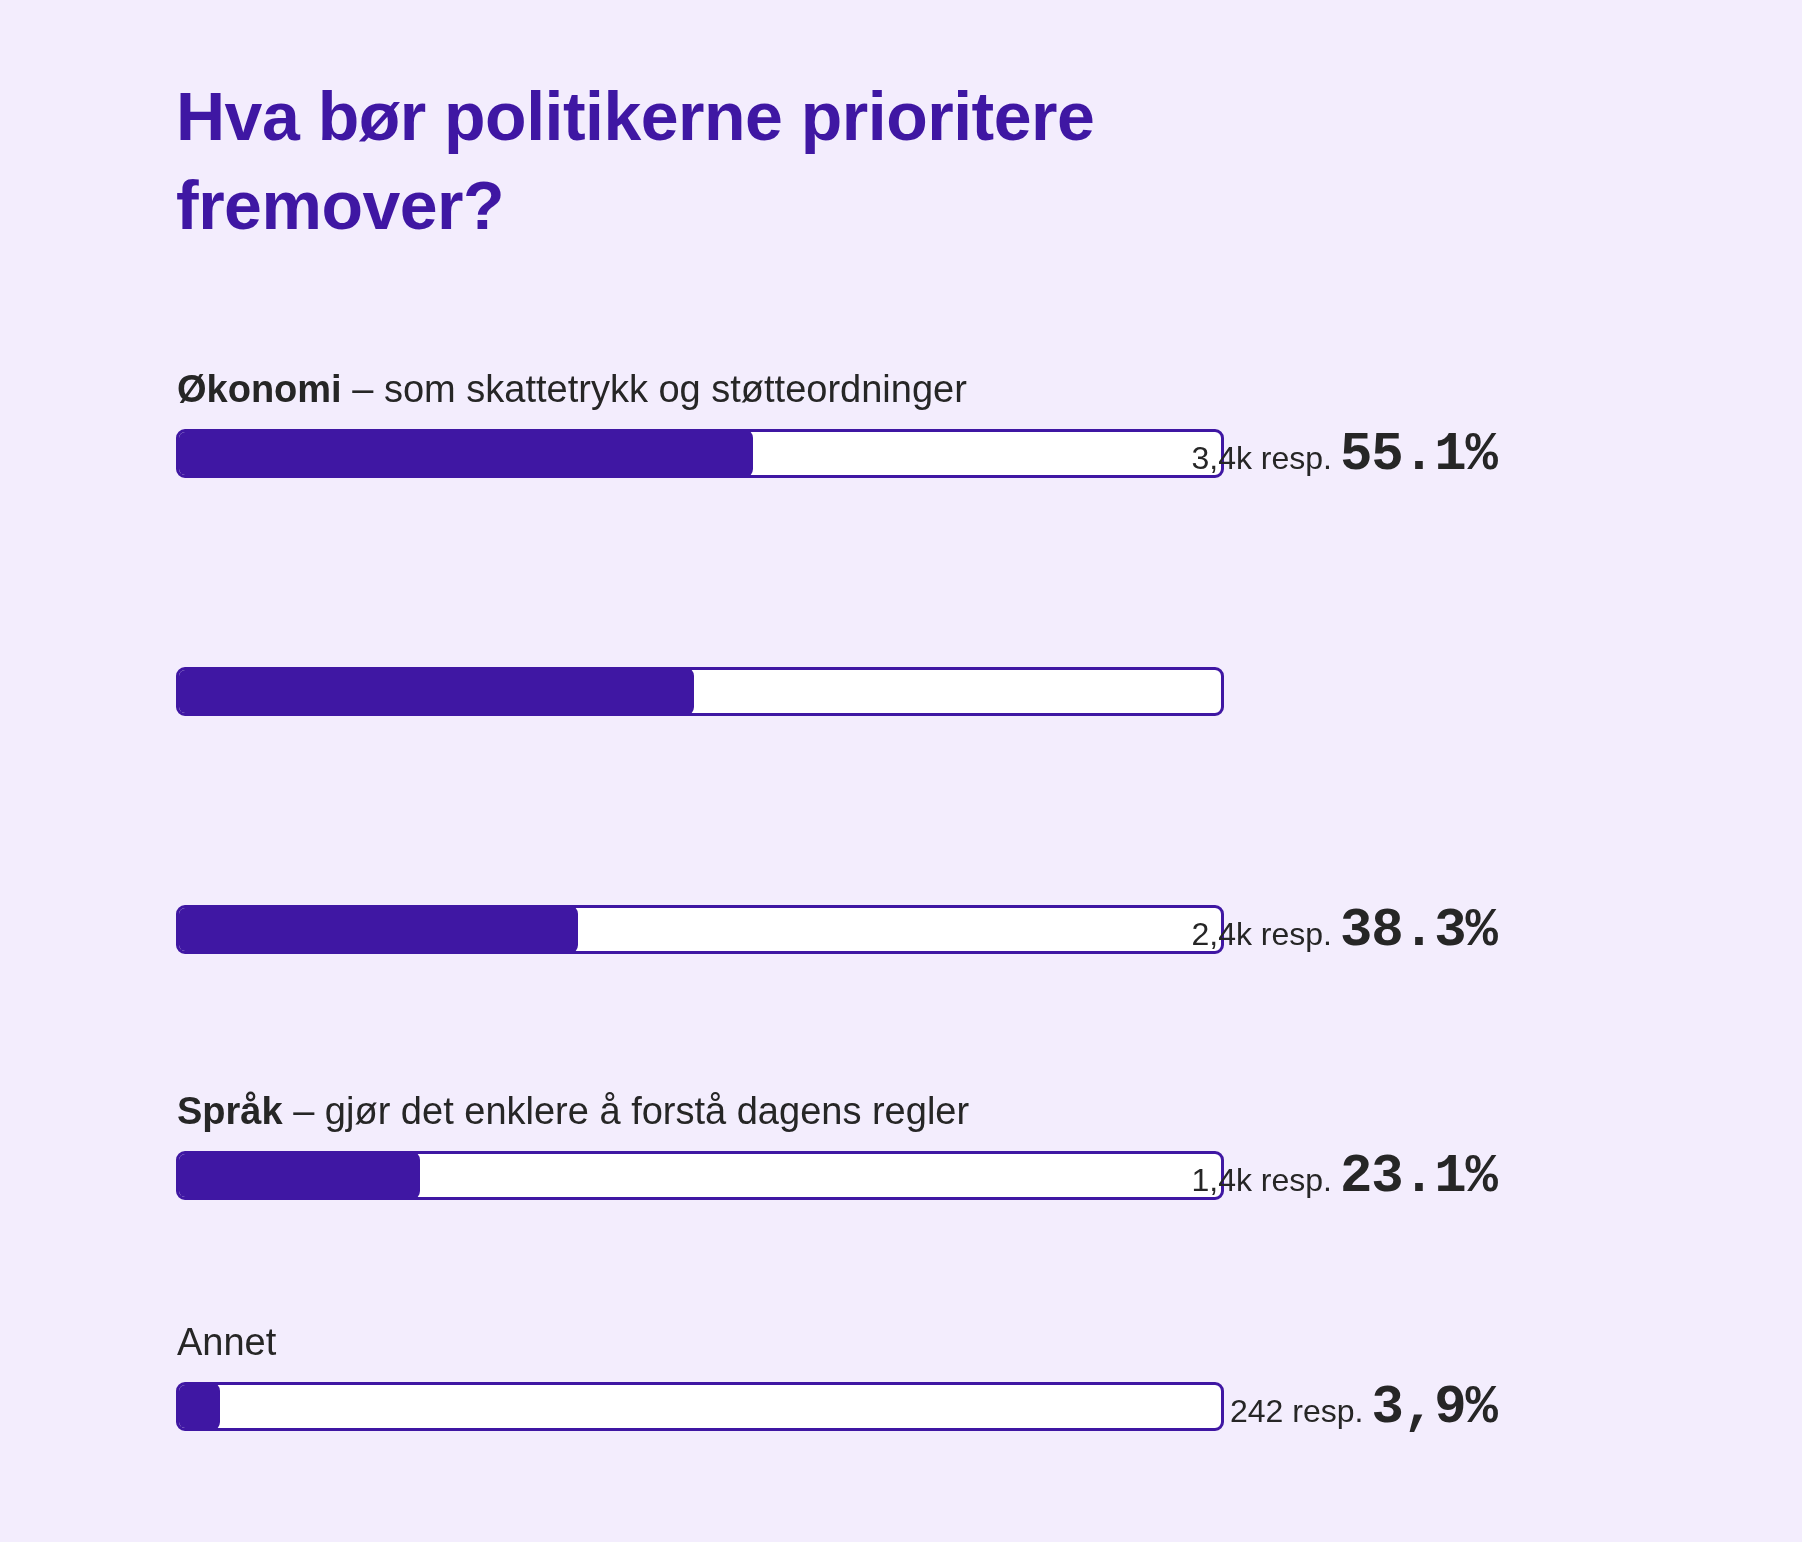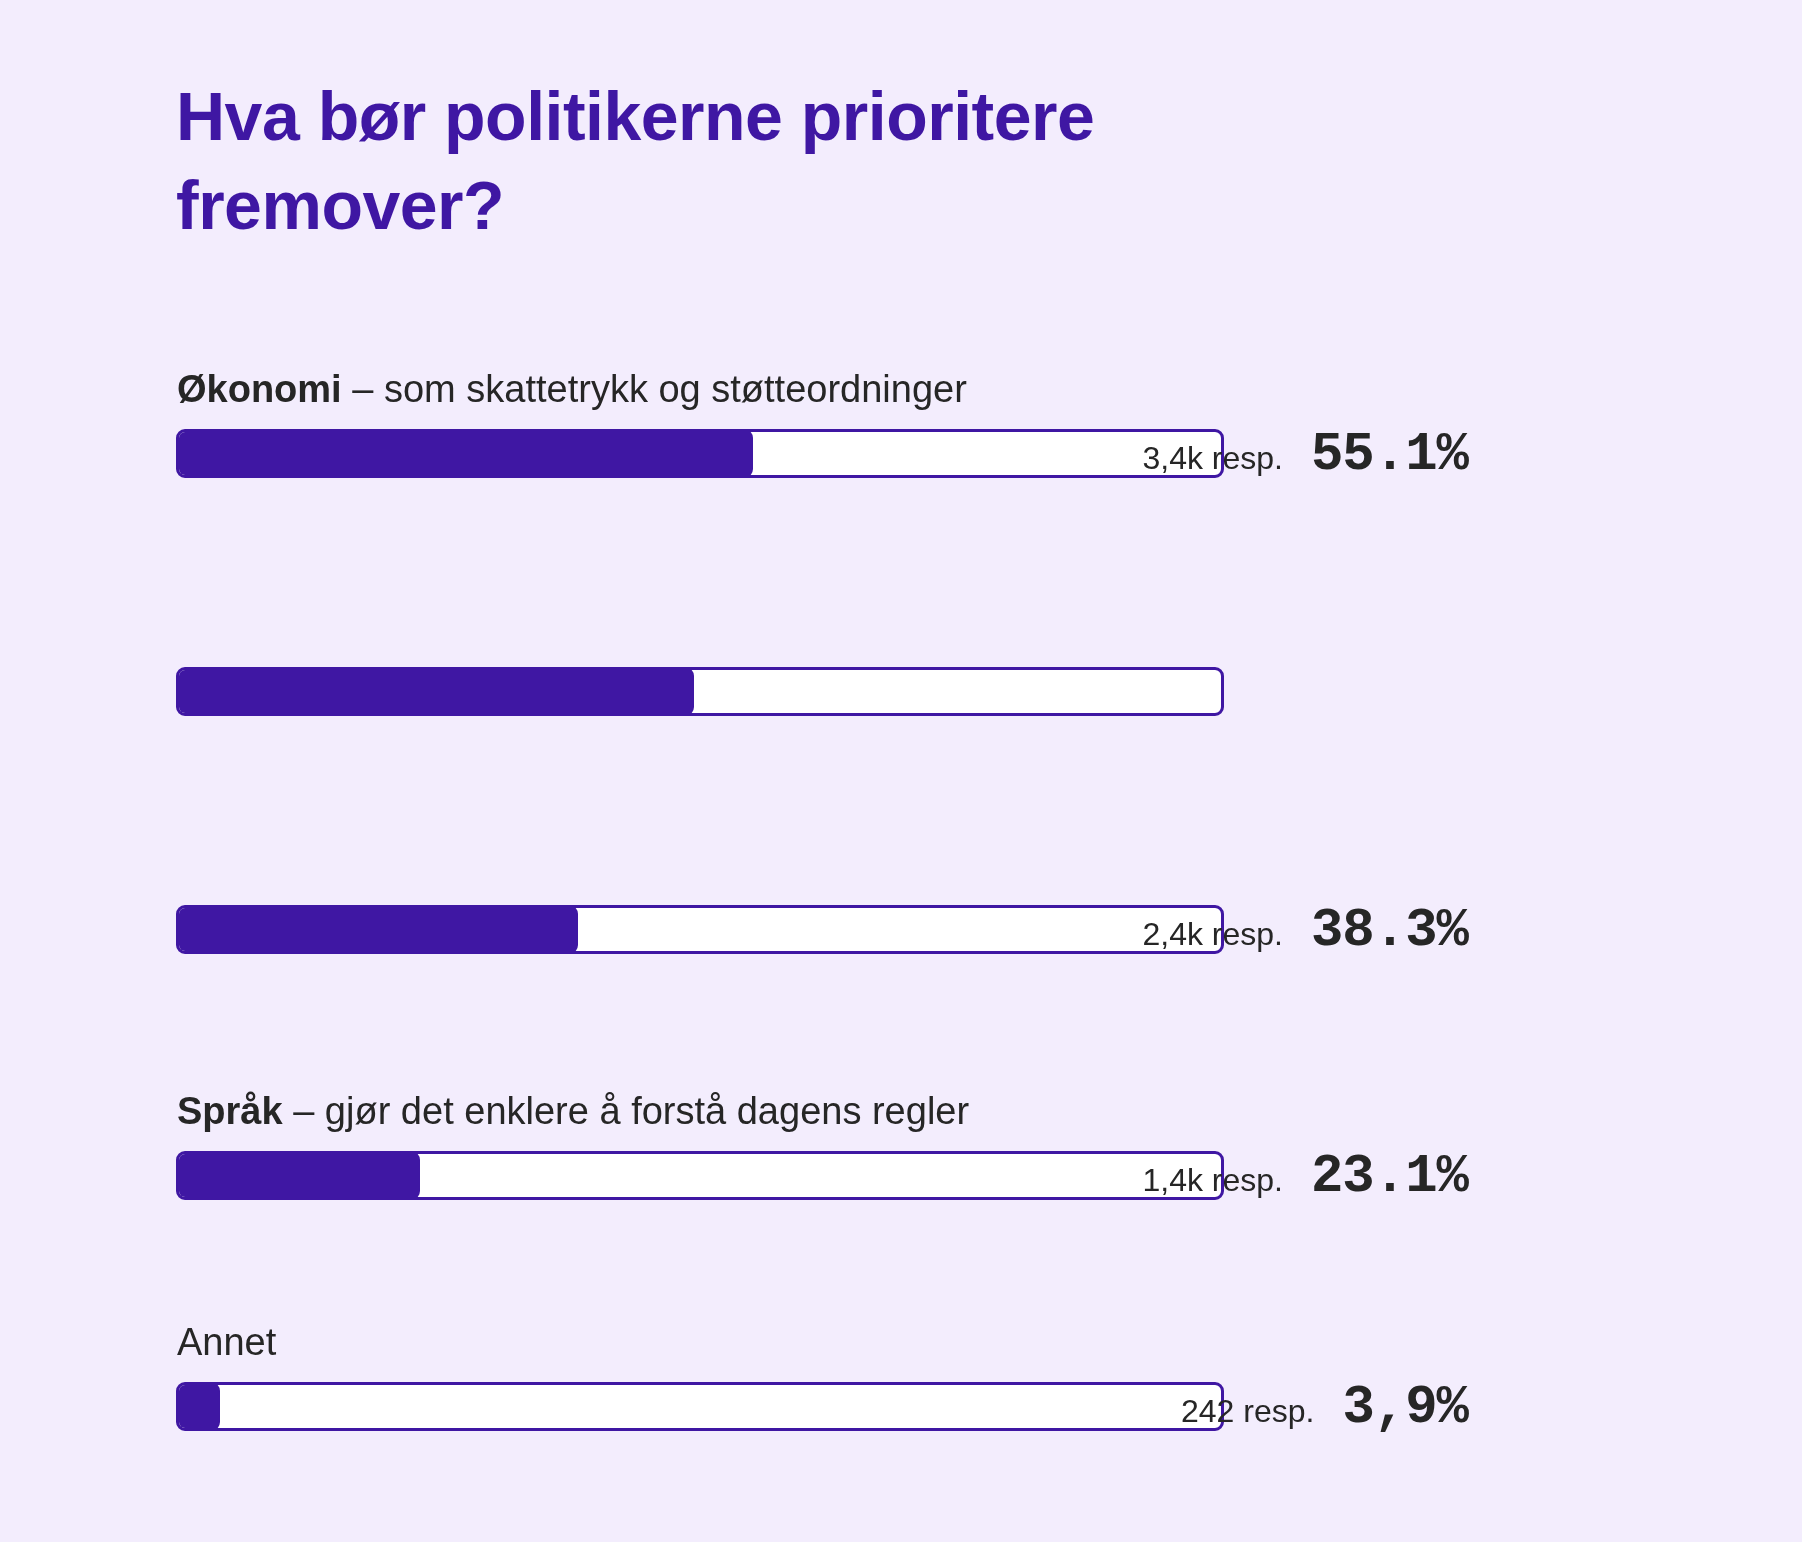--- a/index.html
+++ b/index.html
@@ -4,34 +4,34 @@
 <style>
   html, body { margin:0; padding:0; }
   body {
     width:1802px; height:1542px; background:#f3edfd; position:relative; overflow:hidden;
     font-family:"Liberation Sans", "DejaVu Sans", sans-serif; color:#262626;
   }
   .title {
     position:absolute; left:176px; top:72px; width:1100px;
     font-size:68px; line-height:89px; font-weight:700; color:#3f17a3; letter-spacing:-0.5px;
   }
-  .row { position:absolute; left:0; width:1662px; height:200px; }
+  .row { position:absolute; left:0; width:1662px; height:200px;padding-left:8px; }
   .label {
     position:absolute; left:177px; top:0; font-size:38px; line-height:46px; white-space:nowrap;
   }
   .label b { font-weight:700; }
   .track {
     position:absolute; left:176px; top:63px; width:1048px; height:49px; box-sizing:border-box;
     border:3px solid #3f17a3; border-radius:9px; background:#ffffff; overflow:hidden;
   }
   .fill {
     position:absolute; left:-3px; top:-3px; bottom:-3px; background:#3f17a3; border-radius:9px;
   }
   .stats {
-    position:absolute; right:194px; top:58px; display:flex; align-items:baseline; gap:28px; white-space:nowrap;
+    position:absolute; right:173px; top:58px; display:flex; align-items:baseline; gap:8px; white-space:nowrap;
   }
   .resp { font-size:32px; }
   .pct { font-size:54px; font-weight:700; letter-spacing:-1px;font-family:Liberation Mono, monospace; }
 </style>
 </head>
 <body>
 
 <div class="title">Hva bør politikerne prioritere fremover?</div>
 
 <div id="rows">

